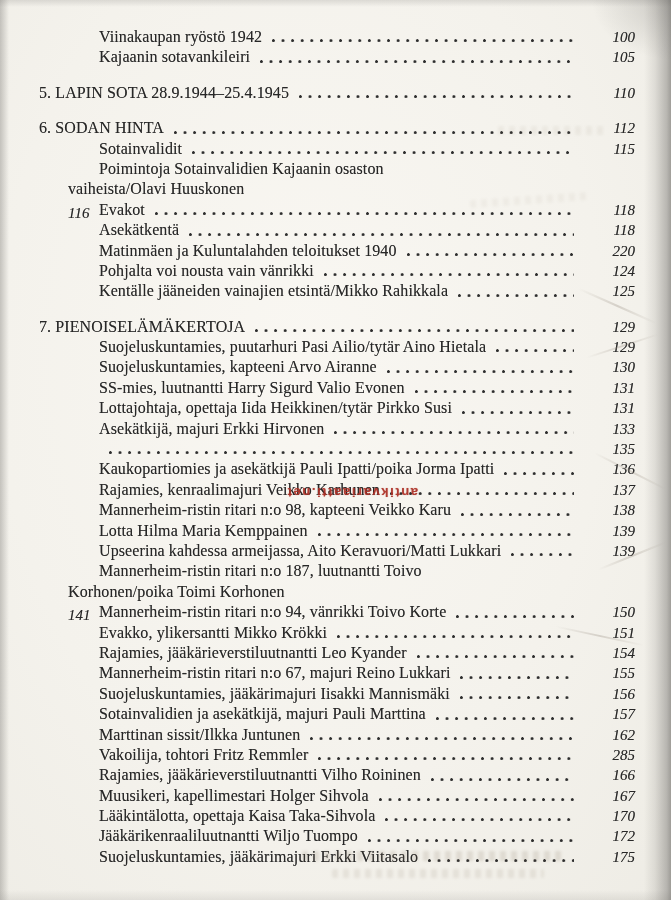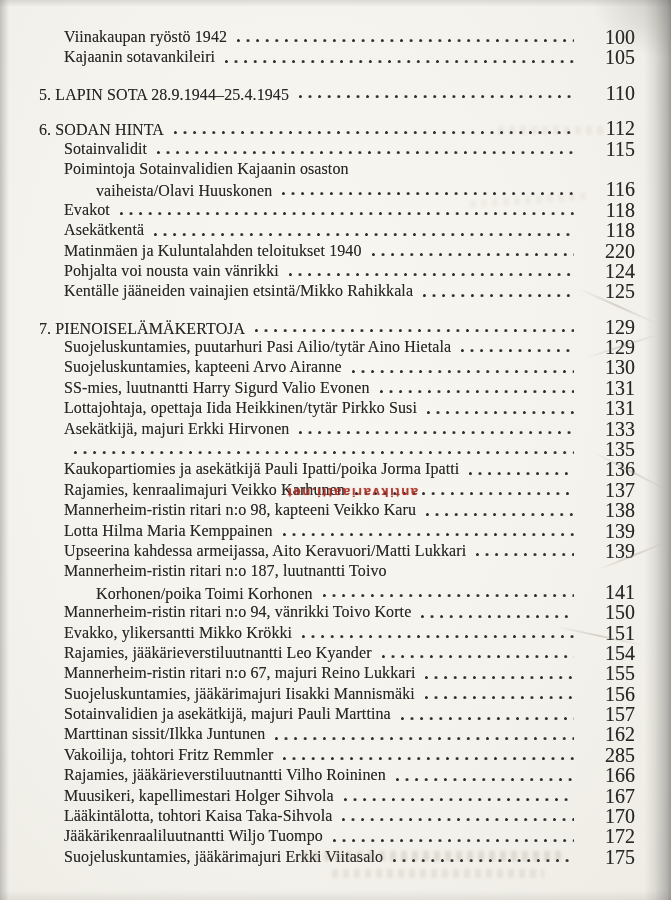--- a/index.html
+++ b/index.html
@@ -34,31 +34,31 @@
   .smudge{position:absolute;filter:blur(1.6px);border-radius:2px;
     background:repeating-linear-gradient(90deg, rgba(128,112,90,.6) 0 6px, rgba(128,112,90,0) 6px 11px);}
   .smudge.s1{left:302px;top:851px;width:262px;height:10px;opacity:.28;}
   .smudge.s2{left:332px;top:869px;width:212px;height:9px;opacity:.2;}
   .smudge.s3{left:498px;top:126px;width:110px;height:9px;opacity:.13;}
   .smudge.s4{left:470px;top:196px;width:120px;height:8px;opacity:.1;transform:rotate(-4deg);}
   
   .toc{position:absolute;left:0;right:0;top:27px;padding-right:36px;}
   .row{display:flex;align-items:baseline;height:20.4px;line-height:20.4px;white-space:nowrap;}
   .row.lvl0{padding-left:39px;}
-  .row.lvl1{padding-left:64px;align-items:flex-end;}
-  .row.lvl2{padding-left:96px;}
+  .row.lvl1{padding-left:99px;}
+  .row.lvl2{padding-left:68px;flex-direction:column;}
   .row.gap{margin-top:15px;}
   .title{flex:0 0 auto;font-size:16px;letter-spacing:.1px;
     text-shadow:0 0 .5px rgba(45,45,45,.45);}
   .leader{flex:1 1 auto;align-self:flex-end;height:5px;margin:0 26px 3px 10px;
     background-image:radial-gradient(circle at 1.4px 1.6px, #2e2e2e 1.15px, rgba(0,0,0,0) 1.65px);
     background-size:9.6px 5px;background-repeat:repeat-x;}
   .spacer{flex:1 1 auto;}
-  .page-num{flex:0 0 35px;text-align:right;font-size:20px;
-    text-shadow:0 0 .5px rgba(45,45,45,.45);}
+  .page-num{flex:0 0 35px;text-align:right;font-size:15px;
+    text-shadow:0 0 .5px rgba(45,45,45,.45);font-style:italic;}
   
   .watermark{position:absolute;left:250px;top:480px;width:204px;height:20px;
     transform:rotate(180deg);
     font-family:"Liberation Sans", sans-serif;
     font-size:13px;font-weight:700;letter-spacing:1.6px;
     color:rgba(172,48,38,.88);
     text-shadow:0 0 1px rgba(172,48,38,.55);
     text-align:center;}
 </style>
 </head>
@@ -237,21 +237,21 @@
         <span class="title">Rajamies, jääkärieverstiluutnantti Vilho Roininen</span>
         <span class="leader"></span>
         <span class="page-num">166</span>
       </div>
       <div class="row lvl1">
         <span class="title">Muusikeri, kapellimestari Holger Sihvola</span>
         <span class="leader"></span>
         <span class="page-num">167</span>
       </div>
       <div class="row lvl1">
-        <span class="title">Lääkintälotta, tohtori Kaisa Taka-Sihvola</span>
+        <span class="title">Lääkintälotta, opettaja Kaisa Taka-Sihvola</span>
         <span class="leader"></span>
         <span class="page-num">170</span>
       </div>
       <div class="row lvl1">
         <span class="title">Jääkärikenraaliluutnantti Wiljo Tuompo</span>
         <span class="leader"></span>
         <span class="page-num">172</span>
       </div>
       <div class="row lvl1">
         <span class="title">Suojeluskuntamies, jääkärimajuri Erkki Viitasalo</span>

